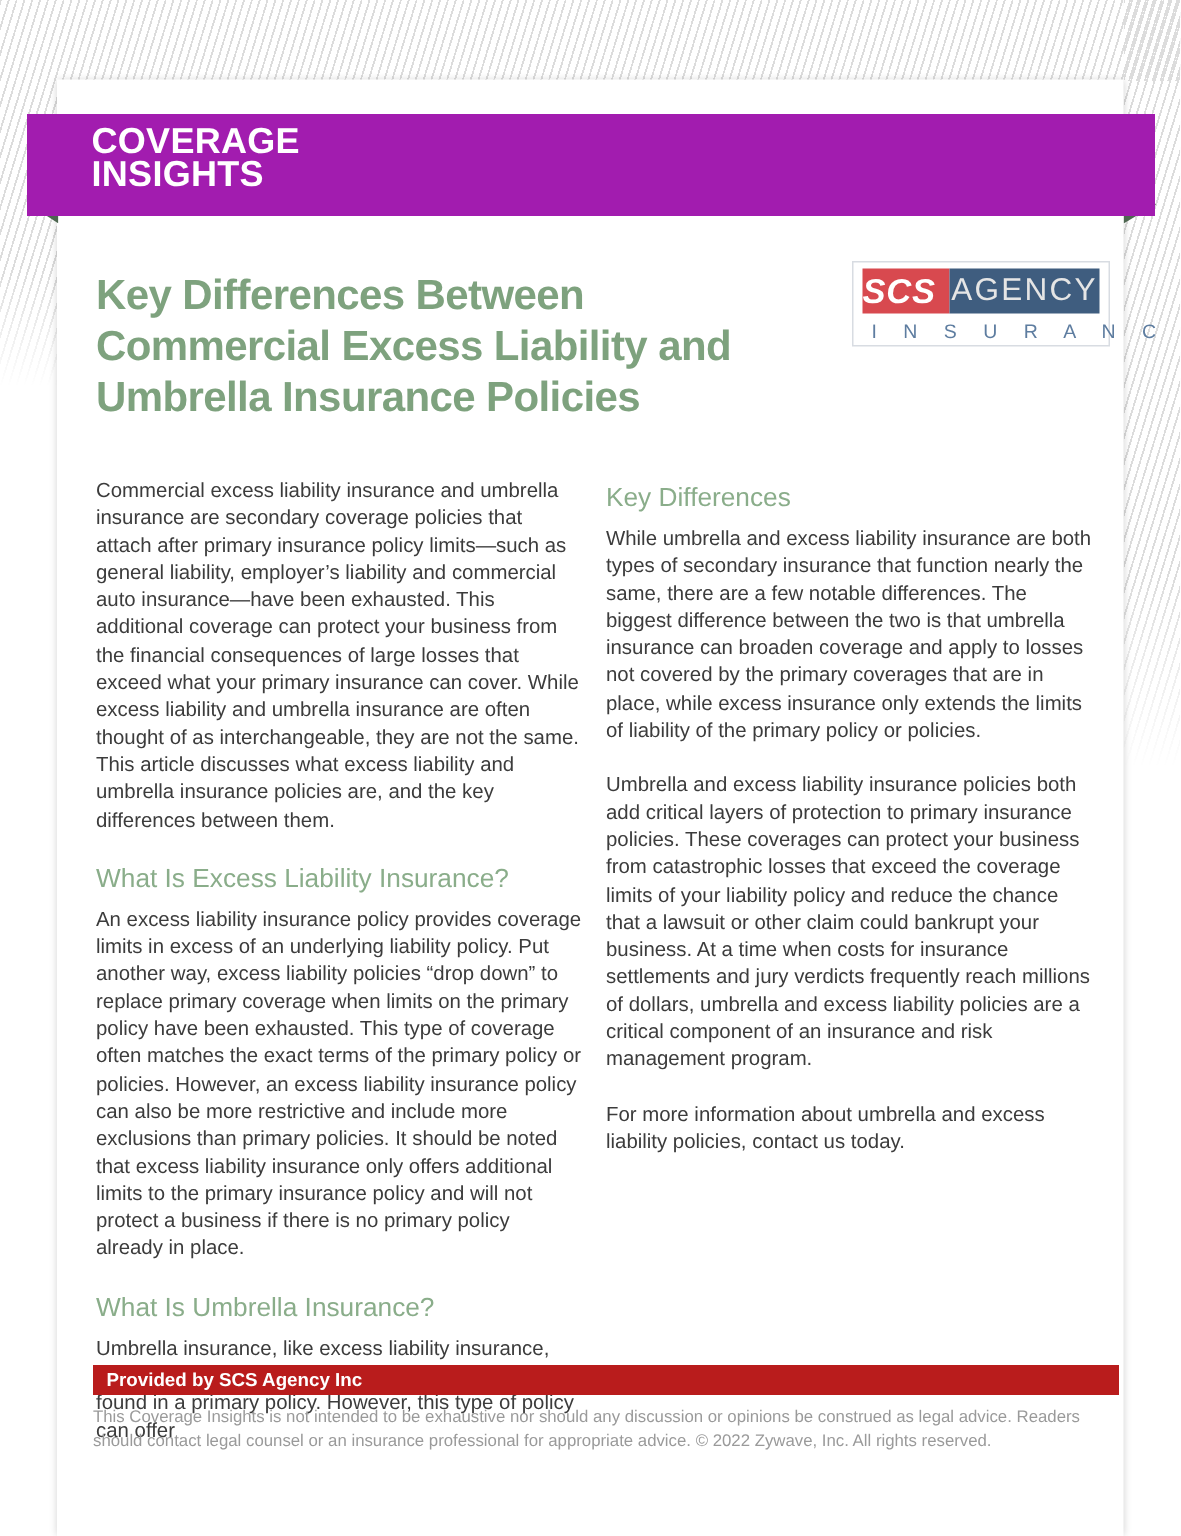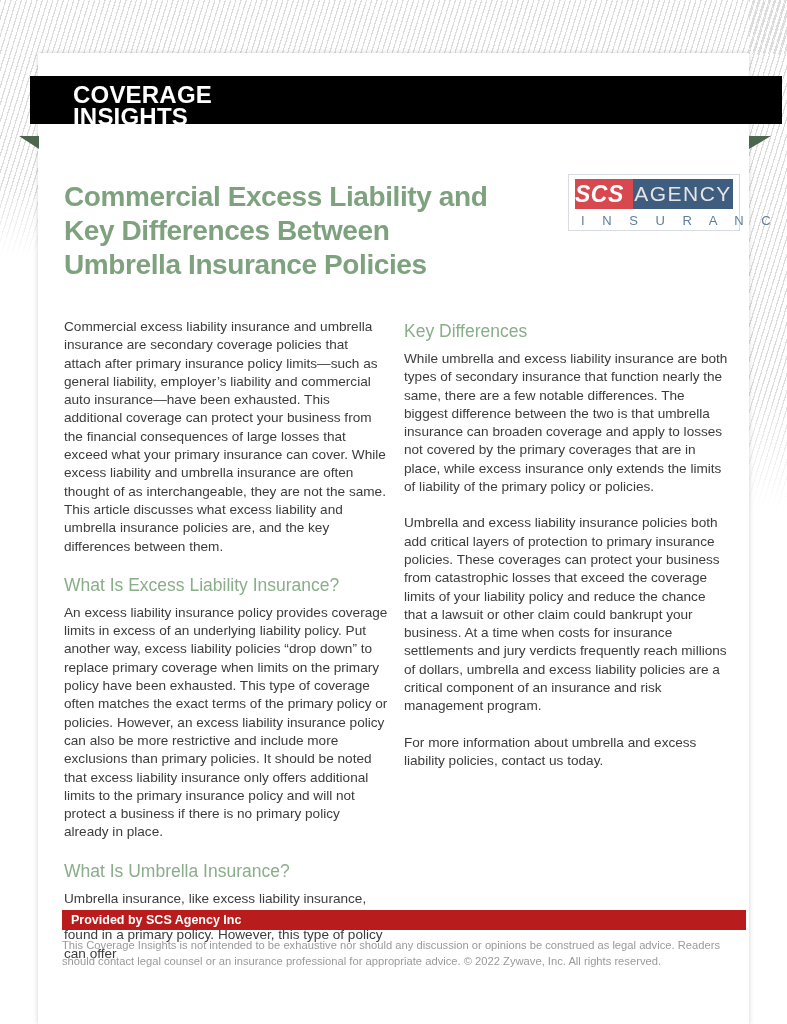--- a/index.html
+++ b/index.html
@@ -23,23 +23,23 @@
                    mask-image: linear-gradient(to bottom, #000 75%, transparent); }
   .page {
     position: absolute;
     left: 38px; top: 53px;
     width: 711px; height: 971px;
     background: #ffffff;
     box-shadow: 0 0 5px rgba(0,0,0,0.18);
   }
   .banner {
     position: absolute;
-    left: 30px; top: 76px;
-    width: 752px; height: 48px;
-    background: #000000;
+    left: 18px; top: 76px;
+    width: 752px; height: 68px;
+    background: #a21caf;
     z-index: 3;
   }
   .banner-text {
     position: absolute;
     left: 43px; top: 8px;
     color: #ffffff;
     font-weight: bold;
     font-size: 24px;
     line-height: 22px;
     letter-spacing: 0.2px;
@@ -152,22 +152,22 @@
 <div class="banner">
   <div class="banner-text">
     <div>COVERAGE</div>
     <div>INSIGHTS</div>
   </div>
 </div>
 <div class="fold fold-left"></div>
 <div class="fold fold-right"></div>
 
 <div class="doc-title">
+  <div>Key Differences Between</div>
   <div>Commercial Excess Liability and</div>
-  <div>Key Differences Between</div>
   <div>Umbrella Insurance Policies</div>
 </div>
 
 <div class="logo">
   <div class="logo-top">
     <div class="logo-scs">SCS</div>
     <div class="logo-agency">AGENCY</div>
   </div>
   <div class="logo-insurance">I N S U R A N C E</div>
 </div>

